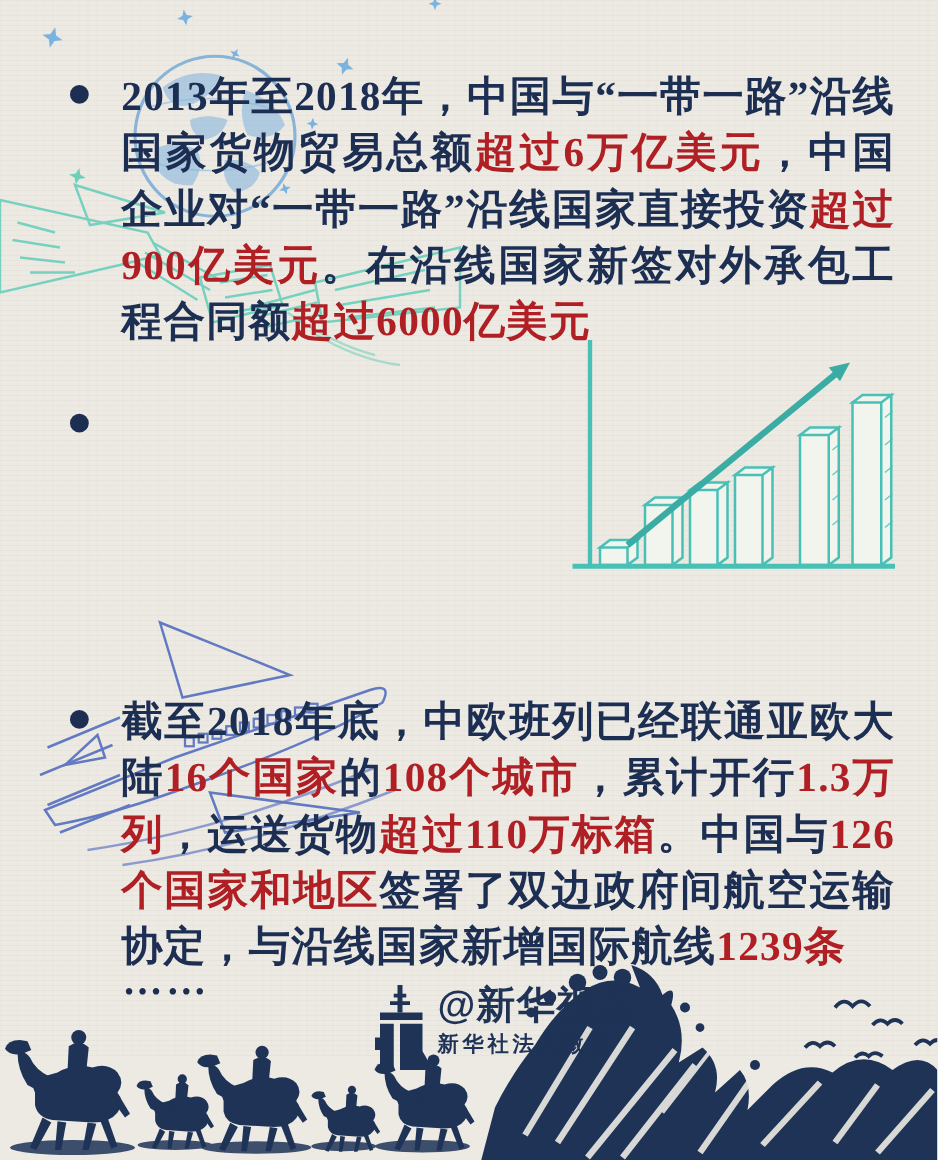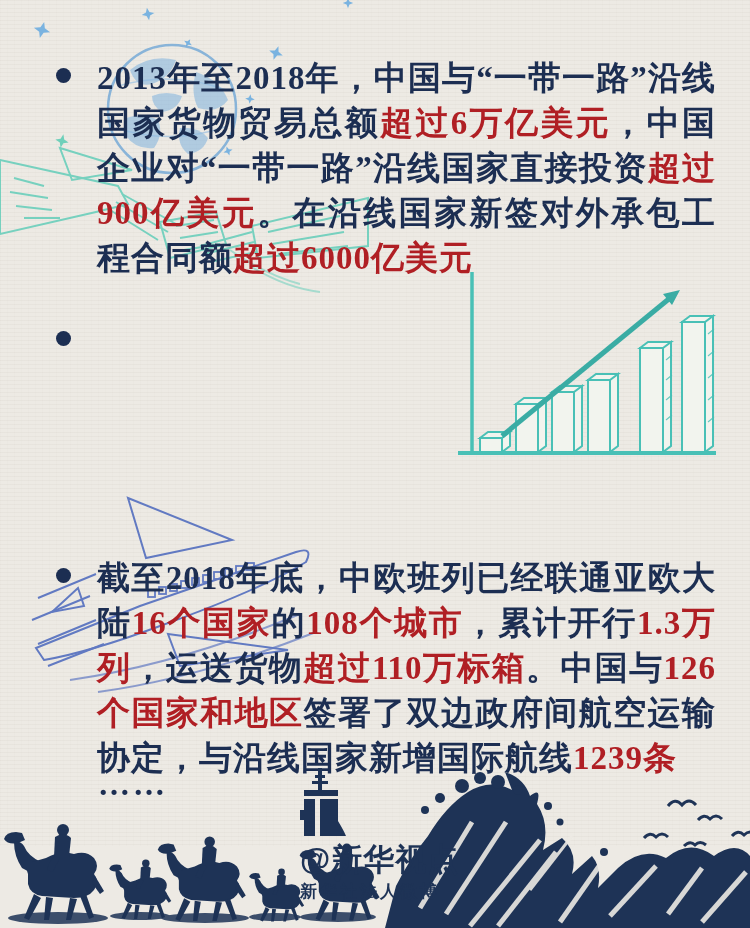--- a/index.html
+++ b/index.html
@@ -37,21 +37,21 @@
     letter-spacing:1px;text-align:justify;
   }
   .bullet p .hl{color:var(--red);}
   .bullet-1{top:56px;}
   .bullet-2{top:319px;}
   .bullet-3{top:534px;margin-top:22px;}
   .ellipsis{
     position:absolute;left:98px;top:766px;z-index:2;
     font-size:32px;font-weight:700;color:var(--navy);letter-spacing:3px;
   }
-  .footer-logo{position:absolute;left:296px;top:766px;z-index:2;display:flex;flex-direction:column;}
+  .footer-logo{position:absolute;left:296px;top:786px;z-index:2;display:flex;}
   .footer-logo .mark{width:50px;height:76px;flex:0 0 auto;}
   .footer-text{margin-left:4px;color:var(--ink);font-family:"Liberation Sans","DejaVu Sans",sans-serif;}
   .footer-text .handle{font-size:31px;font-weight:700;letter-spacing:1px;line-height:36px;}
   .footer-text .subtitle{font-size:17px;font-weight:700;letter-spacing:3px;margin-top:2px;}
 </style>
 </head>
 <body>
 
 <div class="poster">
 

